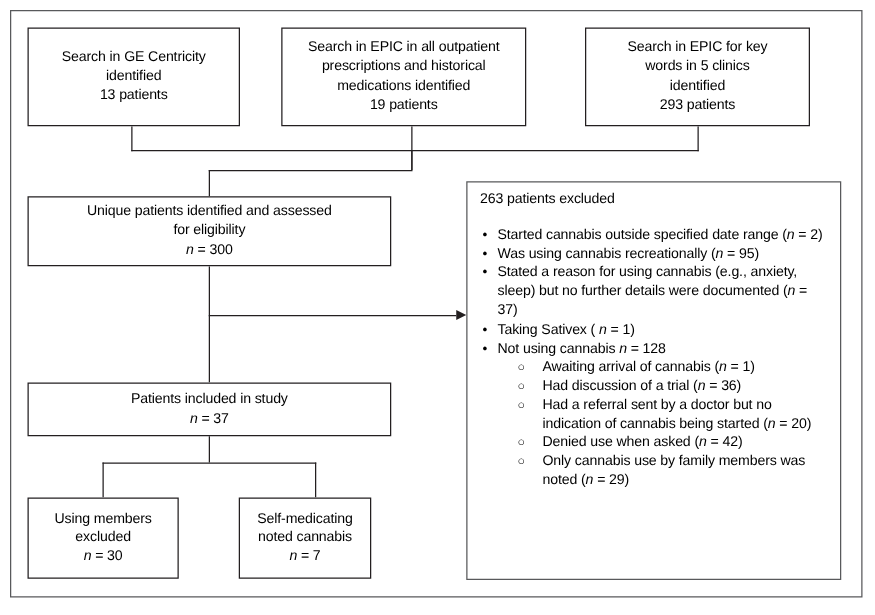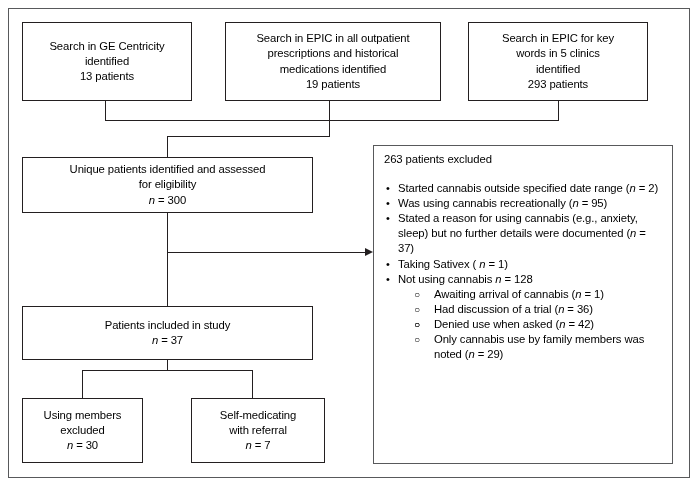--- a/index.html
+++ b/index.html
@@ -140,67 +140,67 @@
   <div class="conn hline" style="left:82px; top:370px; width:171px;"></div>
   <div class="conn vline" style="left:82px; top:370px; height:28px;"></div>
   <div class="conn vline" style="left:252px; top:370px; height:28px;"></div>
 
   <div class="node" style="left:22px; top:22px; width:170px; height:79px;">
     <span class="ln">Search in GE Centricity</span>
     <span class="ln">identified</span>
     <span class="ln">13 patients</span>
   </div>
 
-  <div class="node" style="left:225px; top:22px; width:216px; height:79px;">
+  <div class="node" style="left:225px; top:22px; width:196px; height:79px;">
     <span class="ln">Search in EPIC in all outpatient</span>
     <span class="ln">prescriptions and historical</span>
     <span class="ln">medications identified</span>
     <span class="ln">19 patients</span>
   </div>
 
   <div class="node" style="left:468px; top:22px; width:180px; height:79px;">
     <span class="ln">Search in EPIC for key</span>
     <span class="ln">words in 5 clinics</span>
     <span class="ln">identified</span>
     <span class="ln">293 patients</span>
   </div>
 
   <div class="node" style="left:22px; top:157px; width:291px; height:56px;">
     <span class="ln">Unique patients identified and assessed</span>
     <span class="ln">for eligibility</span>
     <span class="ln"><i class="it">n</i><span> = 300</span></span>
   </div>
 
-  <div class="node" style="left:22px; top:306px; width:291px; height:54px;">
+  <div class="node" style="left:22px; top:306px; width:291px; height:43px;">
     <span class="ln">Patients included in study</span>
     <span class="ln"><i class="it">n</i><span> = 37</span></span>
   </div>
 
   <div class="node" style="left:22px; top:398px; width:121px; height:65px;">
     <span class="ln">Using members</span>
     <span class="ln">excluded</span>
     <span class="ln"><i class="it">n</i><span> = 30</span></span>
   </div>
 
-  <div class="node" style="left:191px; top:398px; width:134px; height:65px;">
+  <div class="node" style="left:191px; top:398px; width:106px; height:65px;">
     <span class="ln">Self-medicating</span>
-    <span class="ln">with referral</span>
+    <span class="ln">noted cannabis</span>
     <span class="ln"><i class="it">n</i><span> = 7</span></span>
   </div>
 
   <div id="exclusion-box">
     <div class="headline">263 patients excluded</div>
     <ul class="lvl1" id="exclusion-list">
         <li><span class="bullet">•</span><span><span>Started cannabis outside specified date range (</span><i class="it">n</i><span> = 2)</span></span></li>
         <li><span class="bullet">•</span><span><span>Was using cannabis recreationally (</span><i class="it">n</i><span> = 95)</span></span></li>
         <li><span class="bullet">•</span><span><span>Stated a reason for using cannabis (e.g., anxiety, sleep) but no further details were documented (</span><i class="it">n</i><span> = 37)</span></span></li>
         <li><span class="bullet">•</span><span><span>Taking Sativex ( </span><i class="it">n</i><span> = 1)</span></span></li>
         <li><span class="bullet">•</span><span><span>Not using cannabis  </span><i class="it">n</i><span> = 128</span></span><ul class="lvl2">
             <li><span class="bullet2">○</span><span><span>Awaiting arrival of cannabis (</span><i class="it">n</i><span> = 1)</span></span></li>
             <li><span class="bullet2">○</span><span><span>Had discussion of a trial (</span><i class="it">n</i><span> = 36)</span></span></li>
-            <li><span class="bullet2">○</span></li>
+            <li><span class="bullet2">○</span><span><span>Had a referral sent by a doctor but no indication of cannabis being started (</span><i class="it">n</i><span> = 20)</span></span></li>
             <li><span class="bullet2">○</span><span><span>Denied use when asked (</span><i class="it">n</i><span> = 42)</span></span></li>
             <li><span class="bullet2">○</span><span><span>Only cannabis use by family members was noted (</span><i class="it">n</i><span> = 29)</span></span></li>
           </ul></li>
       </ul>
   </div>
 
 </div>
 
 </body></html>

